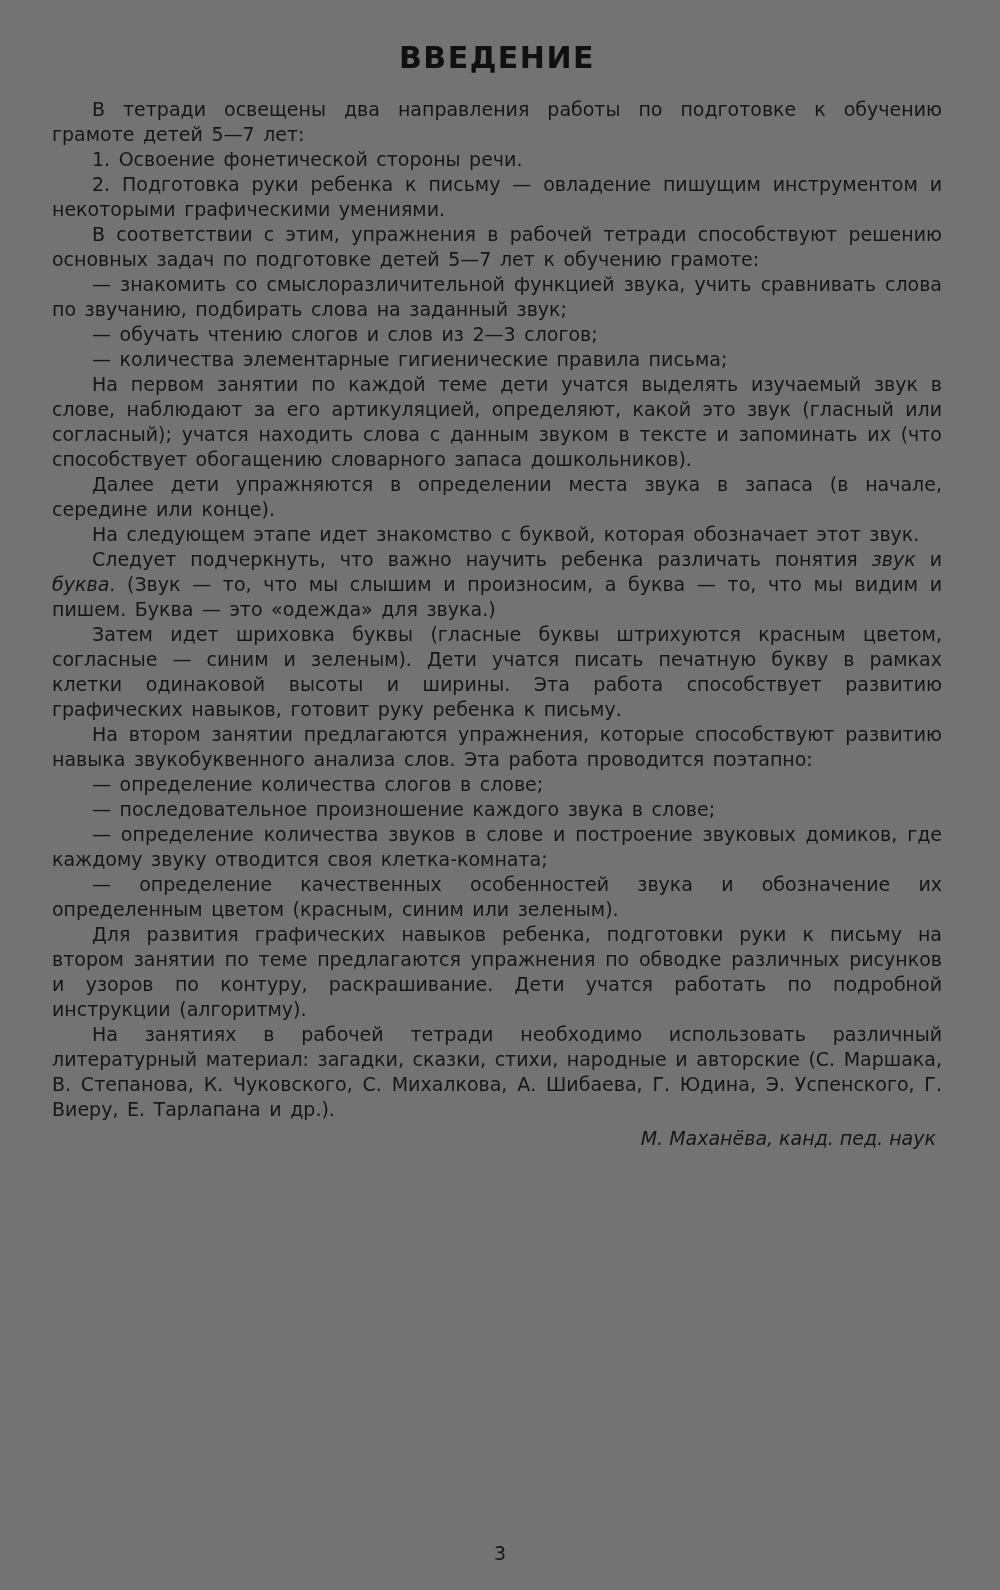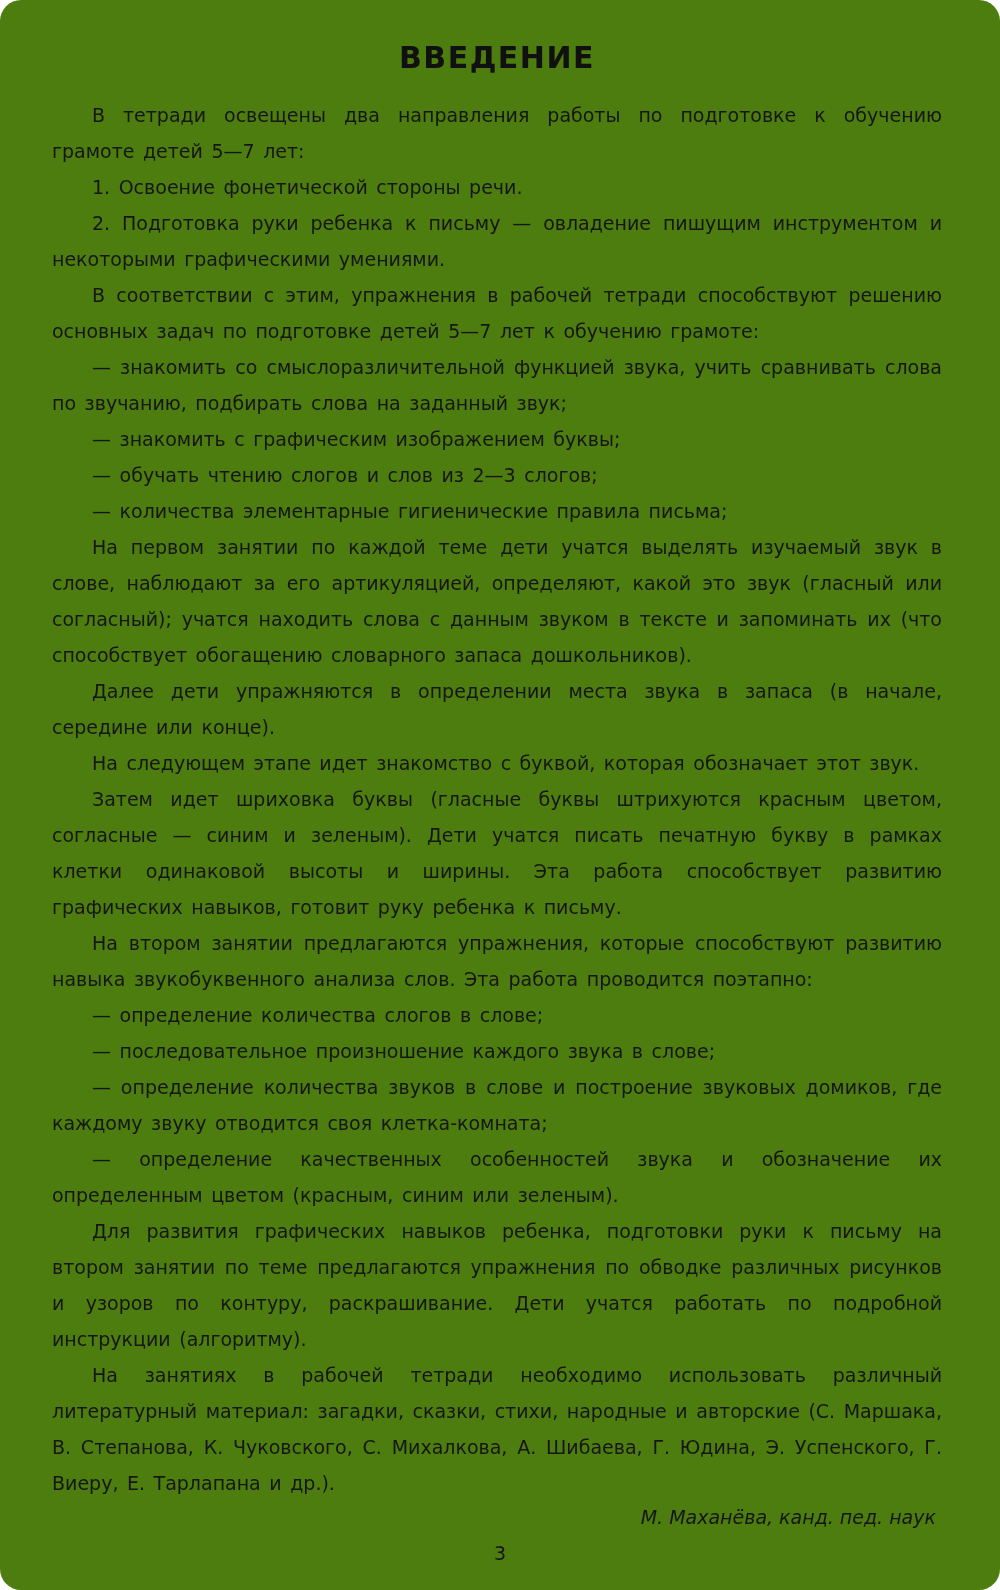--- a/index.html
+++ b/index.html
@@ -12,39 +12,38 @@
     height: 1590px;
     position: relative;
     font-family: "DejaVu Sans", "Liberation Sans", sans-serif;
     color: #151515;
   }
   .page {
     position: absolute;
     top: 0; left: 0; right: 0; bottom: 0;
     padding: 40px 58px 0 52px;
     box-sizing: border-box;
-    background: #4d7c0f;
-    border-radius: 21px;
+    background: #737373;
   }
   .title {
     text-align: center;
     font-size: 30px;
     font-weight: bold;
     letter-spacing: 1.5px;
     margin: 0 0 22px 0;
     color: #101010;
   }
   .body-text {
     width: 100%;
   }
   .para {
     margin: 0;
     text-indent: 40px;
     font-size: 19px;
-    line-height: 36px;
+    line-height: 25px;
     text-align: justify;
     word-spacing: 2.5px;
     color: #161616;
   }
   .em {
     font-style: italic;
   }
   .signature {
     text-align: right;
     font-style: italic;
@@ -68,26 +67,26 @@
 <body>
 
 <div class="page">
   <h1 class="title">ВВЕДЕНИЕ</h1>
   <div class="body-text" id="paragraphs">
       <p class="para">В тетради освещены два направления работы по подготовке к обучению грамоте детей 5—7 лет:</p>
       <p class="para">1. Освоение фонетической стороны речи.</p>
       <p class="para">2. Подготовка руки ребенка к письму — овладение пишущим инструментом и некоторыми графическими умениями.</p>
       <p class="para">В соответствии с этим, упражнения в рабочей тетради способствуют решению основных задач по подготовке детей 5—7 лет к обучению грамоте:</p>
       <p class="para">— знакомить со смыслоразличительной функцией звука, учить сравнивать слова по звучанию, подбирать слова на заданный звук;</p>
-      <p class="para">— знакомить с графическим изображением буквы;</p>
       <p class="para">— обучать чтению слогов и слов из 2—3 слогов;</p>
       <p class="para">— количества элементарные гигиенические правила письма;</p>
       <p class="para">На первом занятии по каждой теме дети учатся выделять изучаемый звук в слове, наблюдают за его артикуляцией, определяют, какой это звук (гласный или согласный); учатся находить слова с данным звуком в тексте и запоминать их (что способствует обогащению словарного запаса дошкольников).</p>
       <p class="para">Далее дети упражняются в определении места звука в запаса (в начале, середине или конце).</p>
       <p class="para">На следующем этапе идет знакомство с буквой, которая обозначает этот звук.</p>
+      <p class="para"><span>Следует подчеркнуть, что важно научить ребенка различать понятия </span><span class="em">звук</span><span> и </span><span class="em">буква</span><span>. (Звук — то, что мы слышим и произносим, а буква — то, что мы видим и пишем. Буква — это «одежда» для звука.)</span></p>
       <p class="para">Затем идет шриховка буквы (гласные буквы штрихуются красным цветом, согласные — синим и зеленым). Дети учатся писать печатную букву в рамках клетки одинаковой высоты и ширины. Эта работа способствует развитию графических навыков, готовит руку ребенка к письму.</p>
       <p class="para">На втором занятии предлагаются упражнения, которые способствуют развитию навыка звукобуквенного анализа слов. Эта работа проводится поэтапно:</p>
       <p class="para">— определение количества слогов в слове;</p>
       <p class="para">— последовательное произношение каждого звука в слове;</p>
       <p class="para">— определение количества звуков в слове и построение звуковых домиков, где каждому звуку отводится своя клетка-комната;</p>
       <p class="para">— определение качественных особенностей звука и обозначение их определенным цветом (красным, синим или зеленым).</p>
       <p class="para">Для развития графических навыков ребенка, подготовки руки к письму на втором занятии по теме предлагаются упражнения по обводке различных рисунков и узоров по контуру, раскрашивание. Дети учатся работать по подробной инструкции (алгоритму).</p>
       <p class="para">На занятиях в рабочей тетради необходимо использовать различный литературный материал: загадки, сказки, стихи, народные и авторские (С. Маршака, В. Степанова, К. Чуковского, С. Михалкова, А. Шибаева, Г. Юдина, Э. Успенского, Г. Виеру, Е. Тарлапана и др.).</p>
     </div>
   <div class="signature">М. Маханёва, канд. пед. наук</div>

